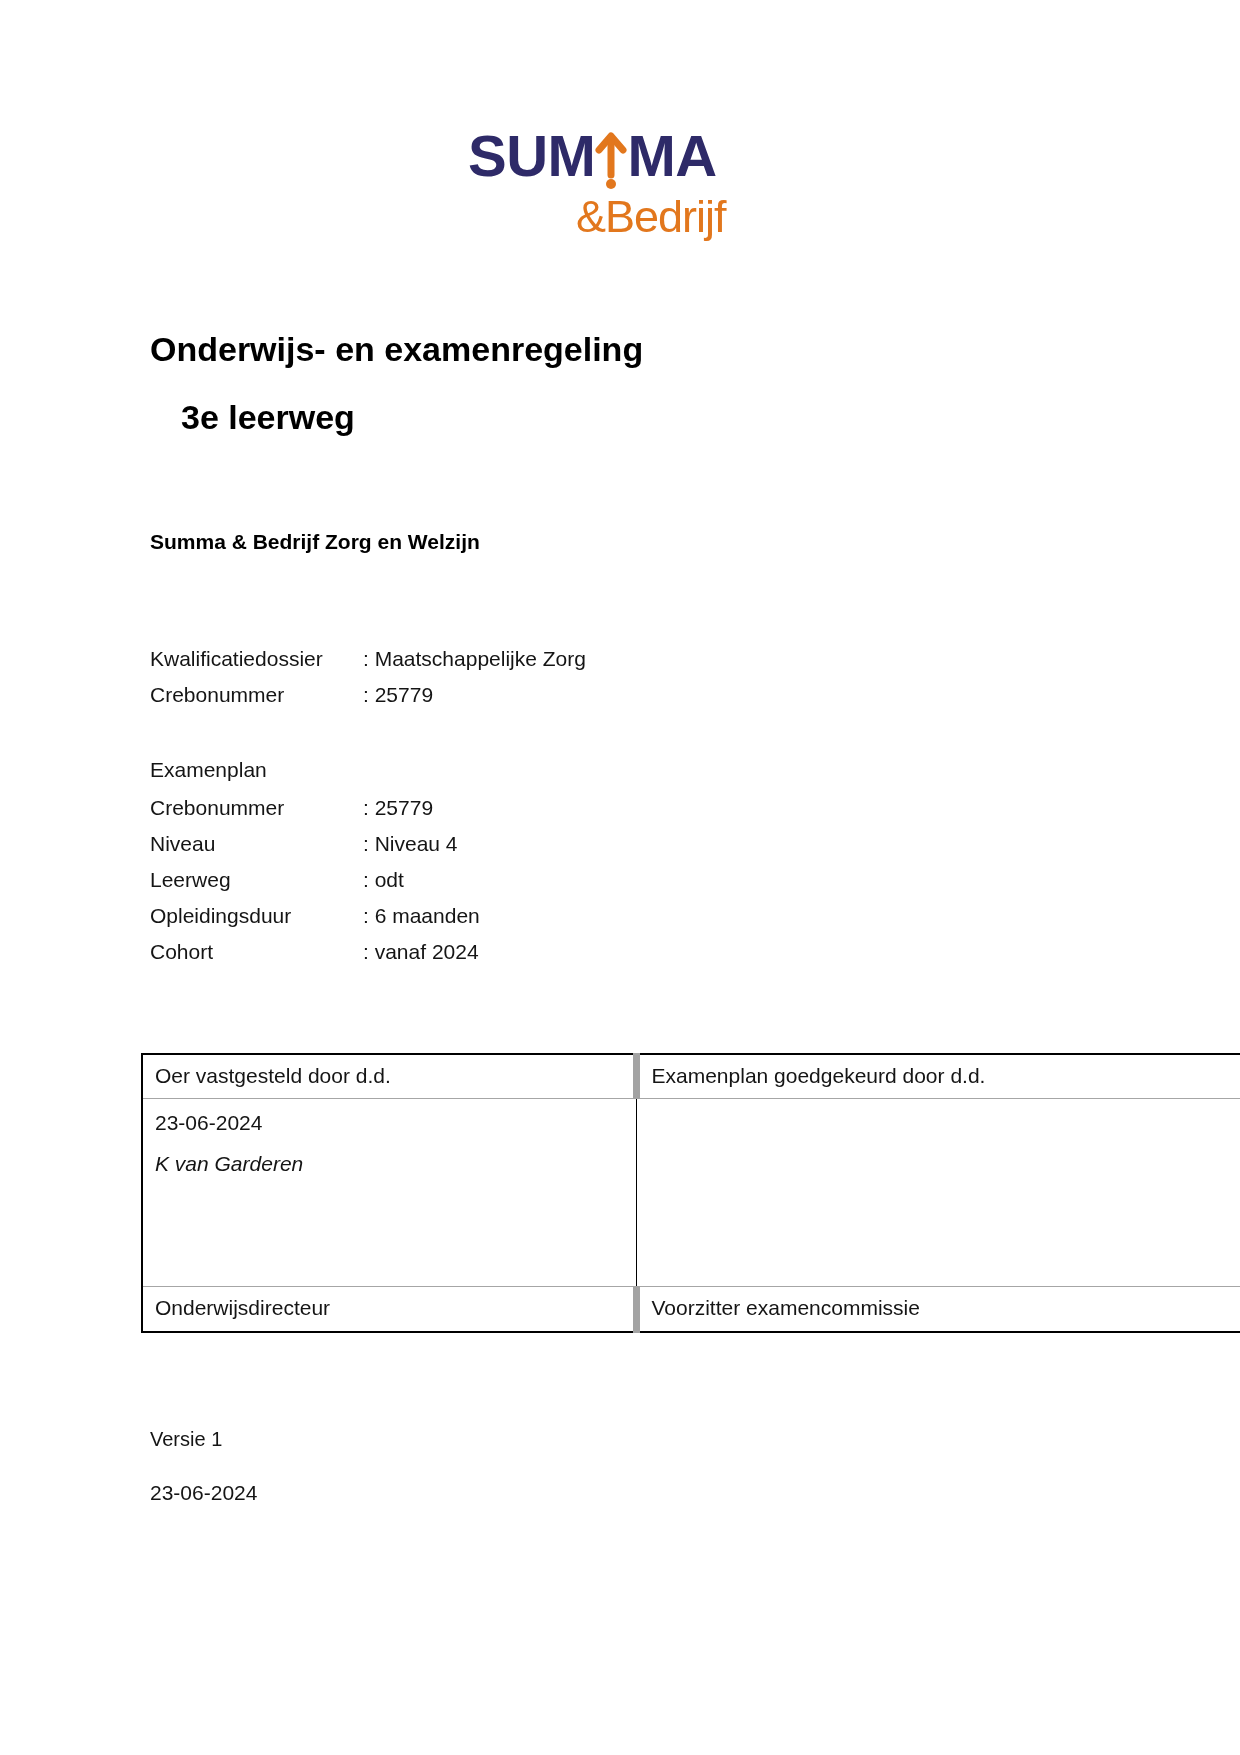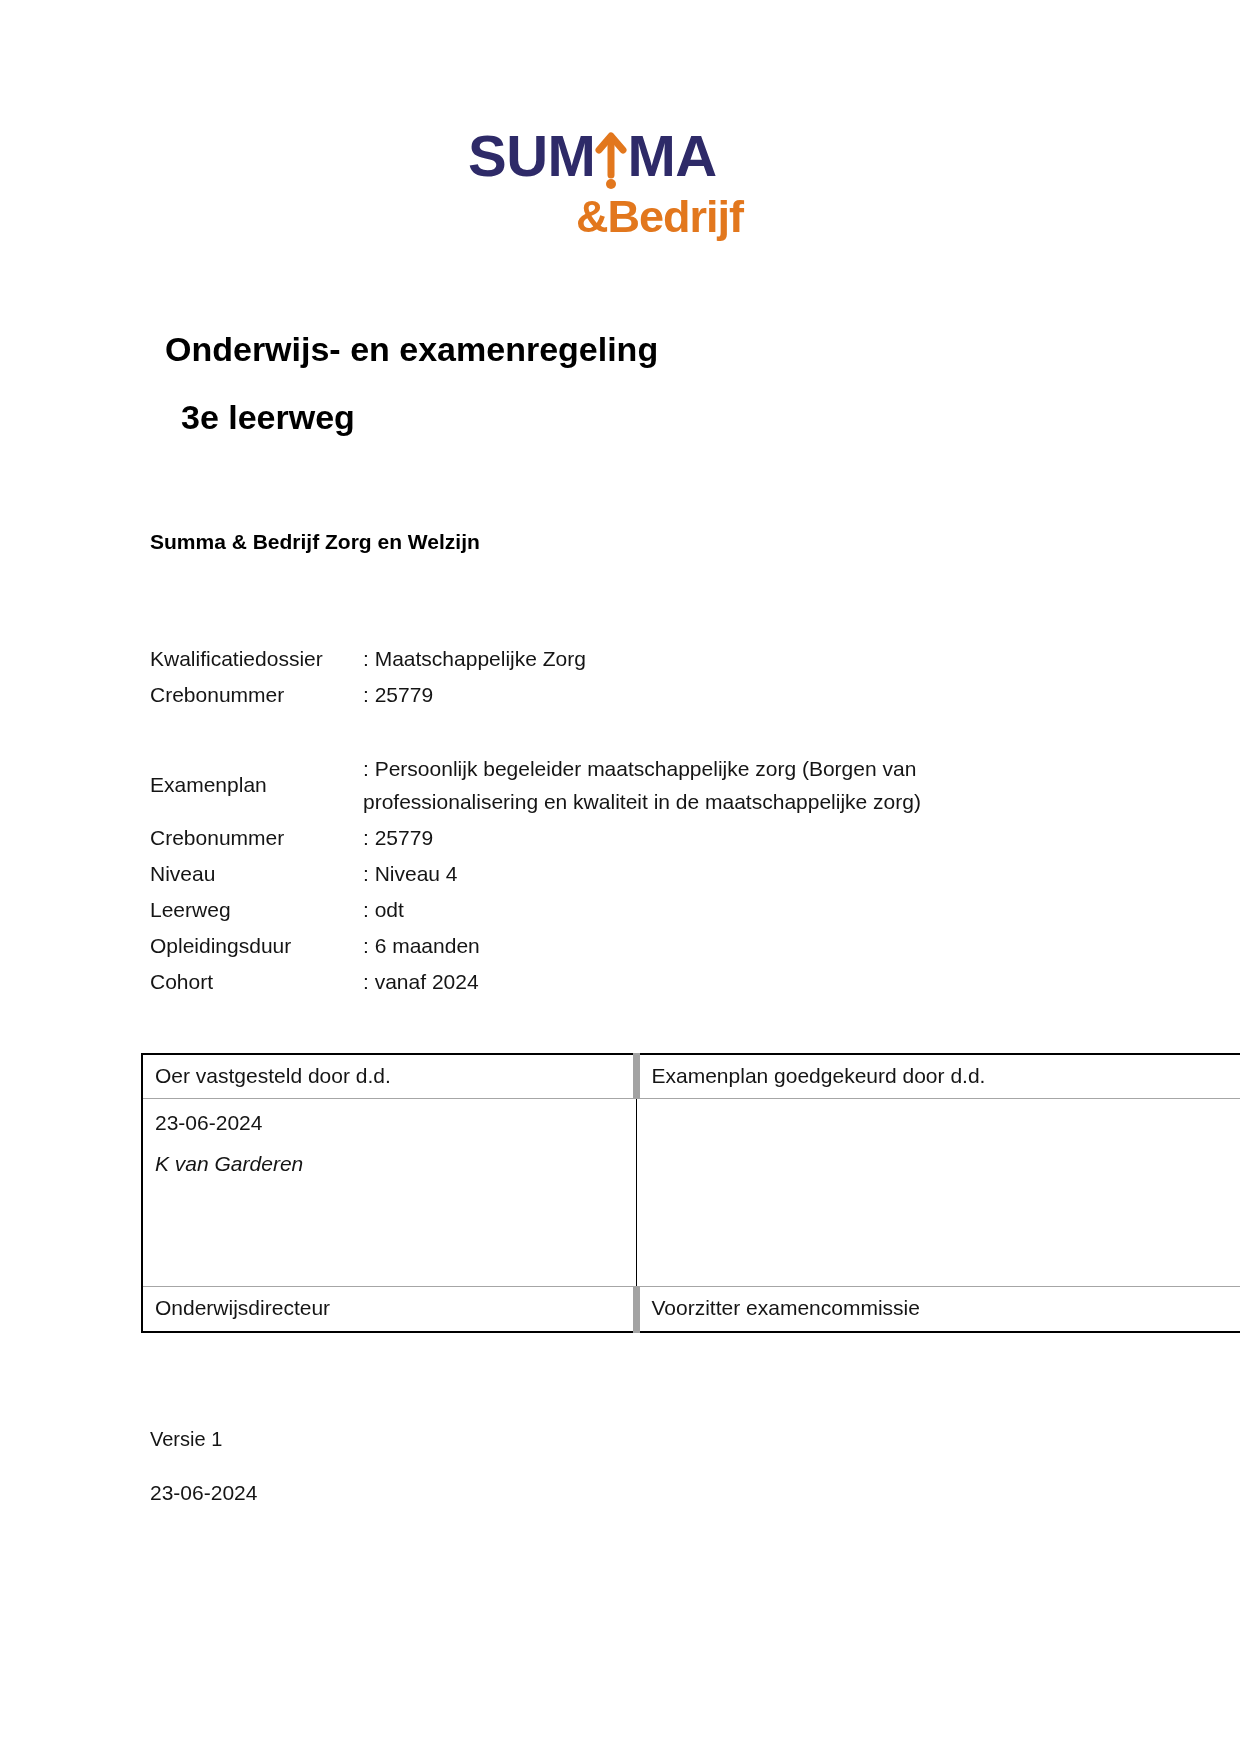--- a/index.html
+++ b/index.html
@@ -24,30 +24,30 @@
     align-items: flex-start;
     font-size: 58px;
     font-weight: 700;
     letter-spacing: -0.5px;
     line-height: 44px;
     color: #2e2a68;
   }
   .logo-arrow-svg { width: 34px; height: 64px; margin: -6px -1px 0 -1px; display: block; }
   .logo-sub {
     font-size: 45px;
-    font-weight: 700;
+    font-weight: 400;
     letter-spacing: -1px;
     line-height: 45px;
     color: #e2771d;
     margin: 2px 0 0 108px;
     text-align: right;
   }
 
   
-  .title-main { position: absolute; left: 150px; top: 330px; font-size: 34px; font-weight: 700; color: #000; margin-left: 15px; }
+  .title-main { position: absolute; left: 150px; top: 330px; font-size: 34px; font-weight: 700; color: #000; }
   .title-sub  { position: absolute; left: 150px; top: 398px; font-size: 34px; font-weight: 700; color: #000; margin-left: 31px; }
   .org-title  { position: absolute; left: 150px; top: 530px; font-size: 21px; font-weight: 700; color: #000; }
 
   
   .kv-block { position: absolute; left: 150px; width: 910px; font-size: 21px; }
   .kv-block-1 { top: 641px; }
   .kv-block-2 { top: 752px; }
   .kv-row { display: flex; align-items: flex-start; line-height: 36px; }
   .kv-label { width: 213px; flex: 0 0 213px; }
   .kv-value { flex: 1; }
@@ -111,21 +111,20 @@
     </div>
     <div class="kv-row">
       <span class="kv-label">Crebonummer</span>
       <span class="kv-value">: 25779</span>
     </div>
   </div>
 
   <div class="kv-block kv-block-2">
     <div class="kv-row kv-row-tall">
       <span class="kv-label">Examenplan</span>
-      <span class="kv-value">: Persoonlijk begeleider maatschappelijke zorg (Borgen van professionalisering en kwaliteit in de maatschappelijke zorg)</span>
     </div>
     <div class="kv-row">
       <span class="kv-label">Crebonummer</span>
       <span class="kv-value">: 25779</span>
     </div>
     <div class="kv-row">
       <span class="kv-label">Niveau</span>
       <span class="kv-value">: Niveau 4</span>
     </div>
     <div class="kv-row">

